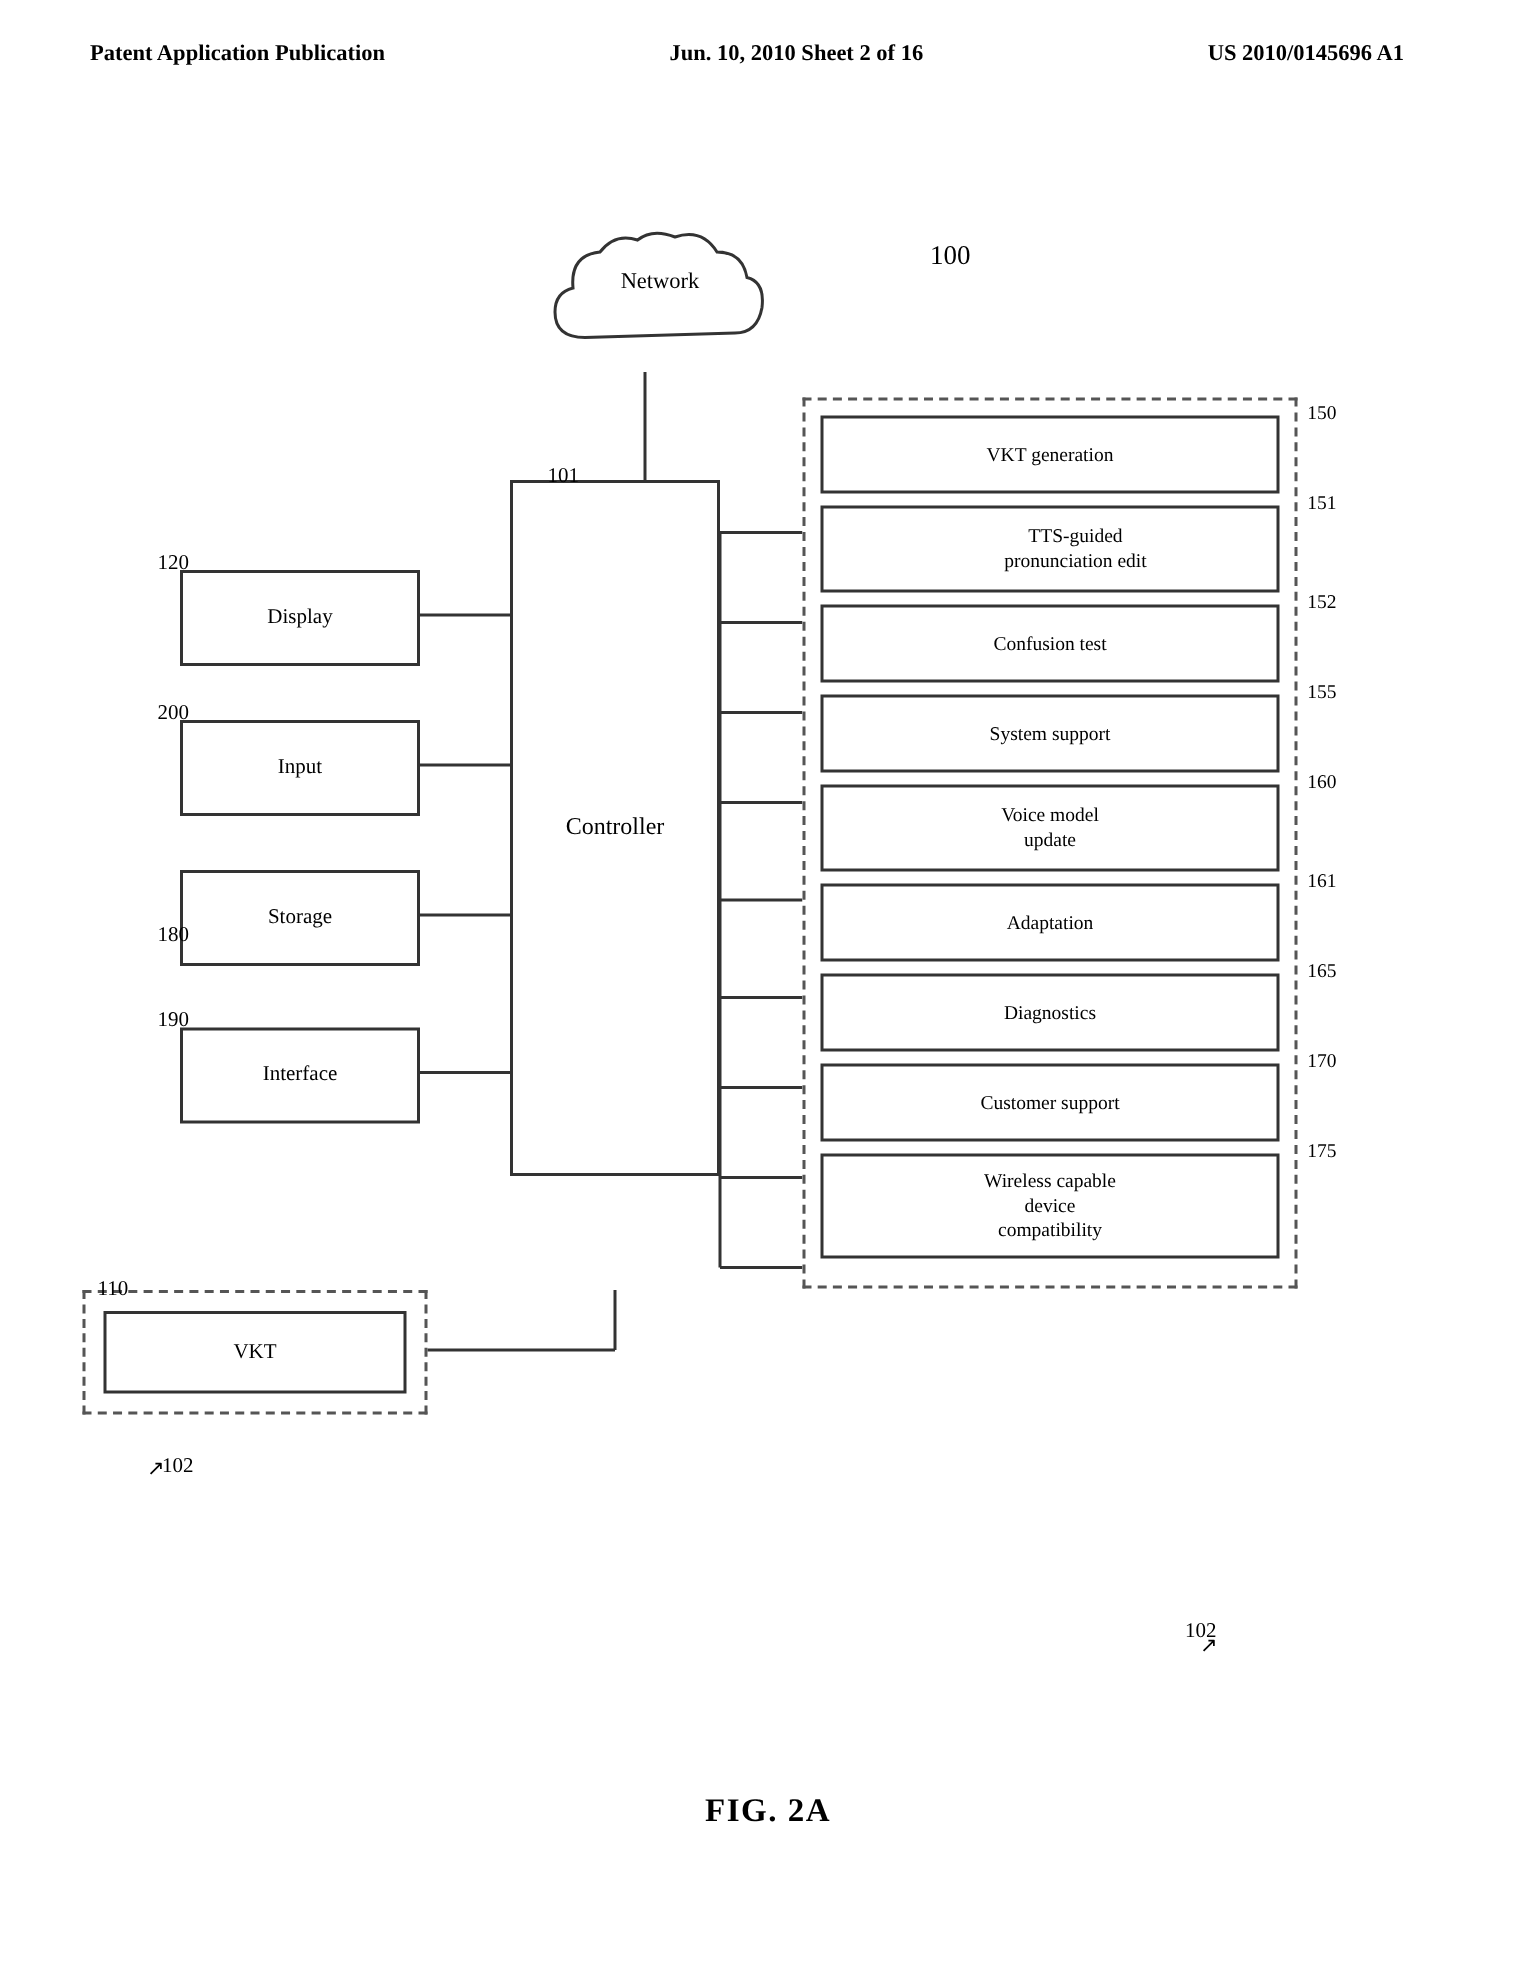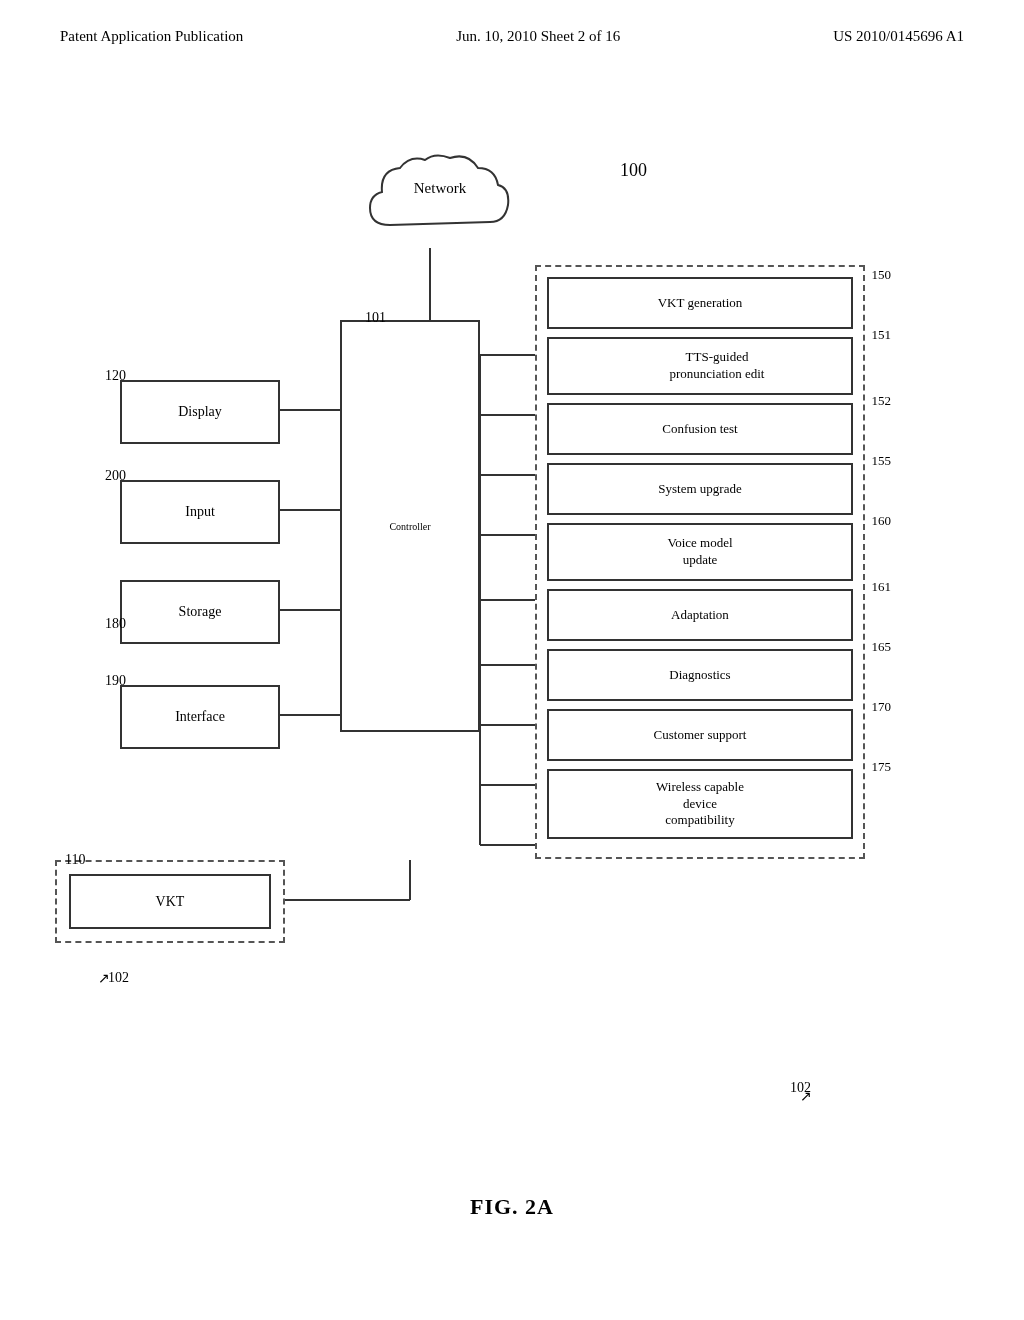--- a/index.html
+++ b/index.html
@@ -10,23 +10,23 @@
       height: 1320px;
       overflow: hidden;
       position: relative;
     }
 
     
     .header {
       display: flex;
       justify-content: space-between;
       align-items: flex-start;
-      padding: 28px 60px 0 60px;
+      padding: 28px 88px 0 60px;
       font-size: 15px;
-      font-weight: normal;
+      font-weight: bold;
       text-align: center;
     }
 
     
     .diagram-area {
       position: absolute;
       top: 90px;
       left: 0;
       width: 1024px;
       height: 1180px;
@@ -52,26 +52,26 @@
       left: 620px;
       font-size: 18px;
     }
 
     
     .controller-box {
       position: absolute;
       top: 230px;
       left: 340px;
       width: 140px;
-      height: 412px;
+      height: 464px;
       border: 2px solid #333;
       display: flex;
       align-items: center;
       justify-content: center;
-      font-size: 10px;
+      font-size: 16px;
       background: #fff;
     }
 
     
     .left-box {
       position: absolute;
       left: 120px;
       width: 160px;
       height: 64px;
       border: 2px solid #333;
@@ -276,21 +276,21 @@
 
     <div class="module-wrapper">
       <div class="module-box">
         <span>Confusion test</span>
       </div>
       <span class="ref-right">152</span>
     </div>
 
     <div class="module-wrapper">
       <div class="module-box">
-        <span>System upgrade</span>
+        <span>System support</span>
       </div>
       <span class="ref-right">155</span>
     </div>
 
     <div class="module-wrapper">
       <div class="module-box" style="height:58px;">
         <span style="white-space:pre-line; text-align:center;">Voice model
 update</span>
       </div>
       <span class="ref-right">160</span>

